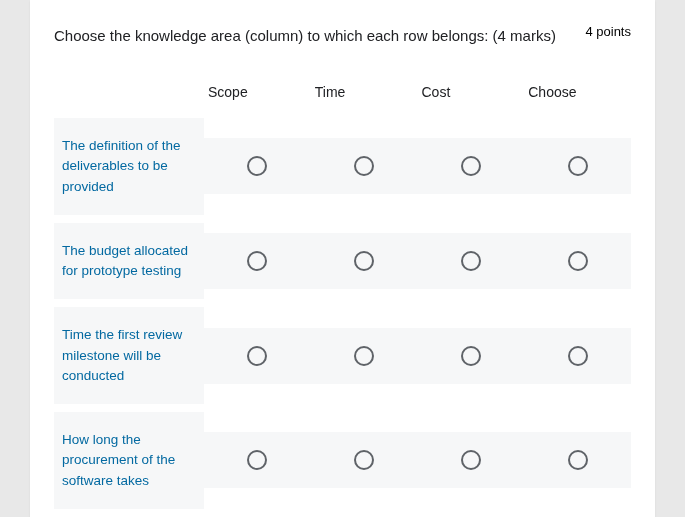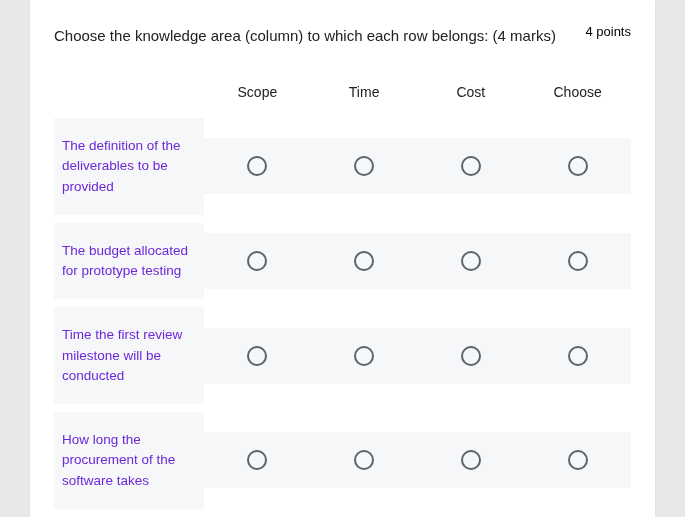--- a/index.html
+++ b/index.html
@@ -34,26 +34,26 @@
     white-space: nowrap;
   }
   .grid {
     display: grid;
     grid-template-columns: 150px repeat(4, 1fr);
     align-items: center;
   }
   .col-header {
     font-size: 14px;
     color: #202124;
-    text-align: center;
+    text-align: left;
     padding: 12px 4px 18px 4px;
   }
   .row-header {
     font-size: 13.5px;
-    color: #6d28d9;
+    color: #0369a1;
     line-height: 1.5;
     padding: 18px 10px 18px 8px;
   }
   .row-bg {
     background: #f6f7f8;
   }
   .cell {
     display: flex;
     justify-content: center;
     align-items: center;

